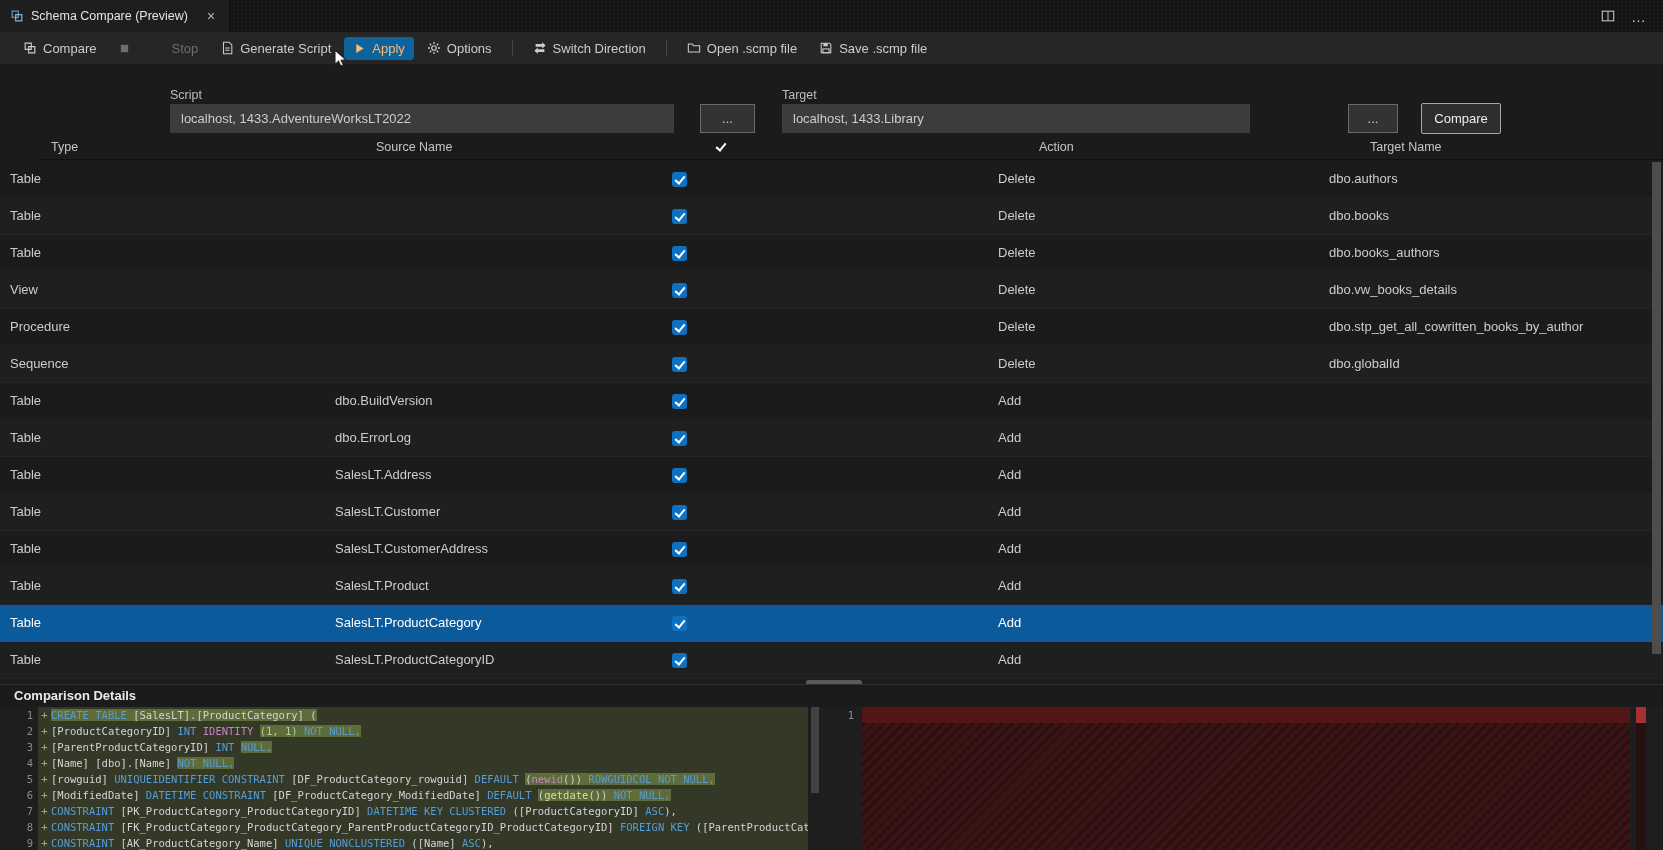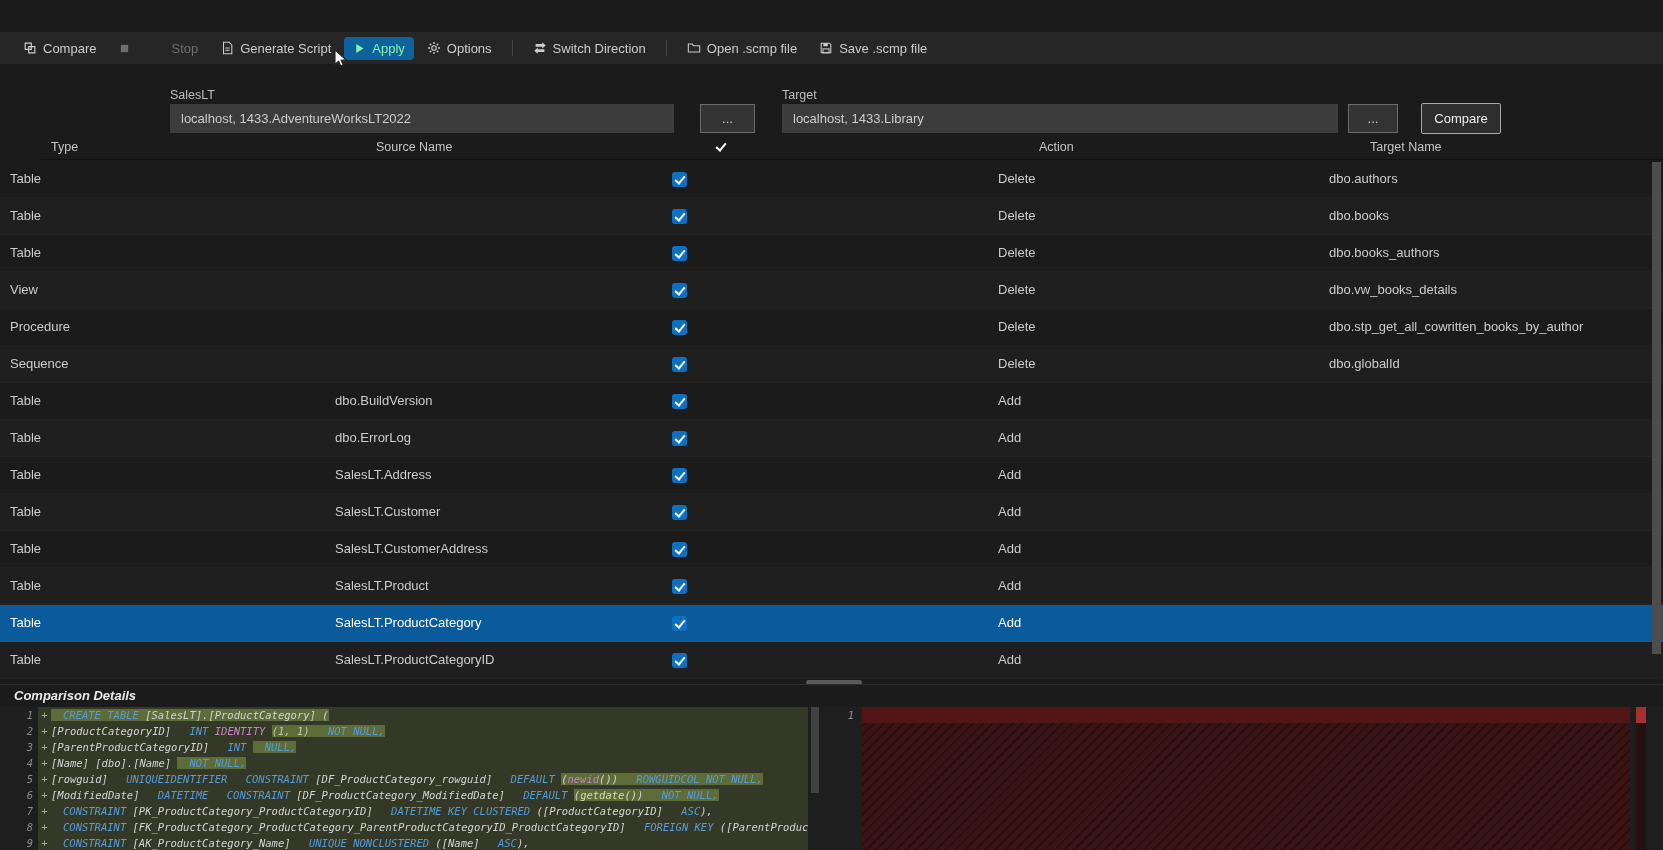--- a/index.html
+++ b/index.html
@@ -26,21 +26,21 @@
   .tabbar-actions { margin-left:auto; display:flex; align-items:center; gap:16px; padding-right:16px; color:#c9c9c9; background:transparent; }
   .tabbar-actions .act { cursor:pointer; display:flex; align-items:center; }
   .more-glyph { font-size:15px; letter-spacing:1px; }
   
   .toolbar {
     position:absolute; top:32px; left:0; right:0; height:32px;
     background:#262626; display:flex; align-items:center; padding-left:14px; gap:4px;
   }
   .tb-item { display:flex; align-items:center; gap:6px; padding:4px 9px; border-radius:4px; color:#cccccc; cursor:pointer; white-space:nowrap; }
   .tb-item.disabled { color:#6e6e6e;gap:40px; }
-  .tb-item.highlighted { background:var(--accent); color:#86efac; }
+  .tb-item.highlighted { background:var(--accent); color:#fdba74; }
   .tb-icon { display:flex; align-items:center; }
   .tb-sep { width:1px; height:16px; background:#454545; margin:0 7px; }
   
   .conn-label { position:absolute; font-size:12.5px; color:#bdbdbd; top:88px; }
   .conn-input {
     position:absolute; top:104px; height:29px; background:#3c3c3c; border:1px solid #3c3c3c;
     color:#cccccc; font-family:"Liberation Sans",sans-serif; font-size:13px; padding:0 10px; outline:none;
   }
   .browse-btn {
     position:absolute; top:104px; height:29px; background:#333333; border:1px solid #6b6b6b;
@@ -66,30 +66,30 @@
   .checkbox { width:15px; height:15px; background:var(--checkbox); border-radius:3px; position:relative; cursor:pointer; }
   .checkbox.checked::after {
     content:''; position:absolute; left:4.5px; top:1.5px; width:4px; height:8px;
     border:solid #ffffff; border-width:0 2px 2px 0; transform:rotate(40deg);
   }
   
   .grid-vscroll { position:absolute; right:1px; top:160px; width:11px; height:518px; }
   .grid-vscroll .thumb { position:absolute; left:1px; top:2px; width:9px; height:492px; background:#4d4d4d; }
   .grid-hscroll-thumb { position:absolute; left:806px; top:680px; width:56px; height:5px; background:#5a5a5a; border-radius:3px; }
   
-  .details { position:absolute; top:684px; left:0; right:0; bottom:0; background:#1b1b1b; border-top:1px solid #2f2f2f;font-style:italic; }
+  .details { position:absolute; top:684px; left:0; right:0; bottom:0; background:#1b1b1b; border-top:1px solid #2f2f2f; }
   .details-title { position:absolute; left:14px; top:3px; font-weight:bold; font-size:13px; color:#e9e9e9; }
   .diff { position:absolute; top:22px; left:0; right:0; bottom:0; background:#1e1e1e; }
   .diff-left { position:absolute; left:8px; top:0; width:800px; bottom:0; overflow:hidden; }
   .code-line { display:flex; height:16px; line-height:16px; font-family:"DejaVu Sans Mono", monospace; font-size:10.5px; }
   .ln { width:30px; flex:none; text-align:right; padding-right:5px; color:#8a8a8a; }
   .line-body { flex:1; background:var(--add-bg); white-space:pre; overflow:hidden; }
   .plus { display:inline-block; width:13px; text-align:center; color:#9fae7e; }
   .hl { background:var(--add-word); }
-  .tok-k { color:#569cd6;padding-left:12px; } .tok-d { color:#d4d4d4; } .tok-m { color:#c586c0; }
+  .tok-k { color:#569cd6; } .tok-d { color:#d4d4d4; } .tok-m { color:#c586c0; }
   .tok-y { color:#dcdcaa; } .tok-n { color:#b5cea8; }
   .diff-left-scroll { position:absolute; left:810px; top:0; width:10px; bottom:0; }
   .diff-left-scroll .thumb { position:absolute; left:1px; top:0; width:8px; height:86px; background:#424242; }
   .diff-right { position:absolute; left:836px; width:812px; top:0; bottom:0; }
   .diff-right .gutter1 { position:absolute; left:0; top:0; width:18px; text-align:right; color:#8a8a8a; font-family:"DejaVu Sans Mono",monospace; font-size:10.5px; line-height:16px; }
   .red-region {
     position:absolute; left:26px; right:18px; top:0; bottom:0;
     background-color:var(--del-bg);
     background-image:repeating-linear-gradient(-45deg, rgba(0,0,0,0.30) 0 2px, transparent 2px 7px);
   }
@@ -97,20 +97,41 @@
   .overview-ruler { position:absolute; right:2px; top:0; width:10px; bottom:0; background:#261111; }
   .overview-ruler .mark { position:absolute; left:0; top:0; width:10px; height:16px; background:#a83030; }
   
   .cursor { position:absolute; left:330px; top:48px; z-index:50; pointer-events:none; }
 </style>
 </head>
 <body>
 
 <div class="app">
 
+  <div class="tabbar">
+    <div class="tab">
+      <span class="tb-icon">
+        <svg viewBox="0 0 16 16" width="14" height="14">
+            <path fill="none" stroke="#519aba" stroke-width="1.4" d="M2.5 2.5h7v7h-7z"></path>
+            <path fill="none" stroke="#86b6d2" stroke-width="1.4" d="M6.5 6.5h7v7h-7z"></path>
+          </svg>
+      </span>
+      <span>Schema Compare (Preview)</span>
+      <span class="close">×</span>
+    </div>
+    <div class="tabbar-actions">
+      <span class="act">
+        <svg viewBox="0 0 16 16" width="14" height="14">
+            <rect x="1.5" y="2.5" width="13" height="11" fill="none" stroke="currentColor" stroke-width="1.2"></rect>
+            <path d="M8 2.5v11" stroke="currentColor" stroke-width="1.2"></path>
+          </svg>
+      </span>
+      <span class="act more-glyph">…</span>
+    </div>
+  </div>
 
   <div class="toolbar">
       <div class="tb-item">
         <span class="tb-icon">
           <svg viewBox="0 0 16 16" width="14" height="14">
             <path fill="none" stroke="currentColor" stroke-width="1.3" d="M2.5 2.5h7v7h-7z"></path>
             <path fill="none" stroke="currentColor" stroke-width="1.3" d="M6.5 6.5h7v7h-7z"></path>
           </svg>
         </span>
         <span class="tb-label">Compare</span>
@@ -178,26 +199,26 @@
         <span class="tb-label">Save .scmp file</span>
       </div>
     </div>
 
   <div class="cursor">
     <svg width="20" height="20" viewBox="0 0 20 20">
         <path d="M5 2 L5 16.5 L8.6 13.2 L10.7 18 L13.2 16.9 L11.1 12.2 L16 11.9 Z" fill="#ffffff" stroke="#222222" stroke-width="1.1"></path>
       </svg>
   </div>
 
-  <div class="conn-label" style="left:170px">SalesLT</div>
+  <div class="conn-label" style="left:170px">Script</div>
   <input class="conn-input" style="left: 170px; width: 504px;" value="localhost, 1433.AdventureWorksLT2022">
   <div class="browse-btn" style="left:700px; width:55px">...</div>
 
   <div class="conn-label" style="left:782px">Target</div>
-  <input class="conn-input" style="left: 782px; width: 556px;" value="localhost, 1433.Library">
+  <input class="conn-input" style="left: 782px; width: 468px;" value="localhost, 1433.Library">
   <div class="browse-btn" style="left:1348px; width:50px">...</div>
 
   <div class="compare-btn">Compare</div>
 
   <div class="grid-header">
     <span class="hcell h-type">Type</span>
     <span class="hcell h-source">Source Name</span>
     <span class="h-check checkbox checked"></span>
     <span class="hcell h-action">Action</span>
     <span class="hcell h-target">Target Name</span>

